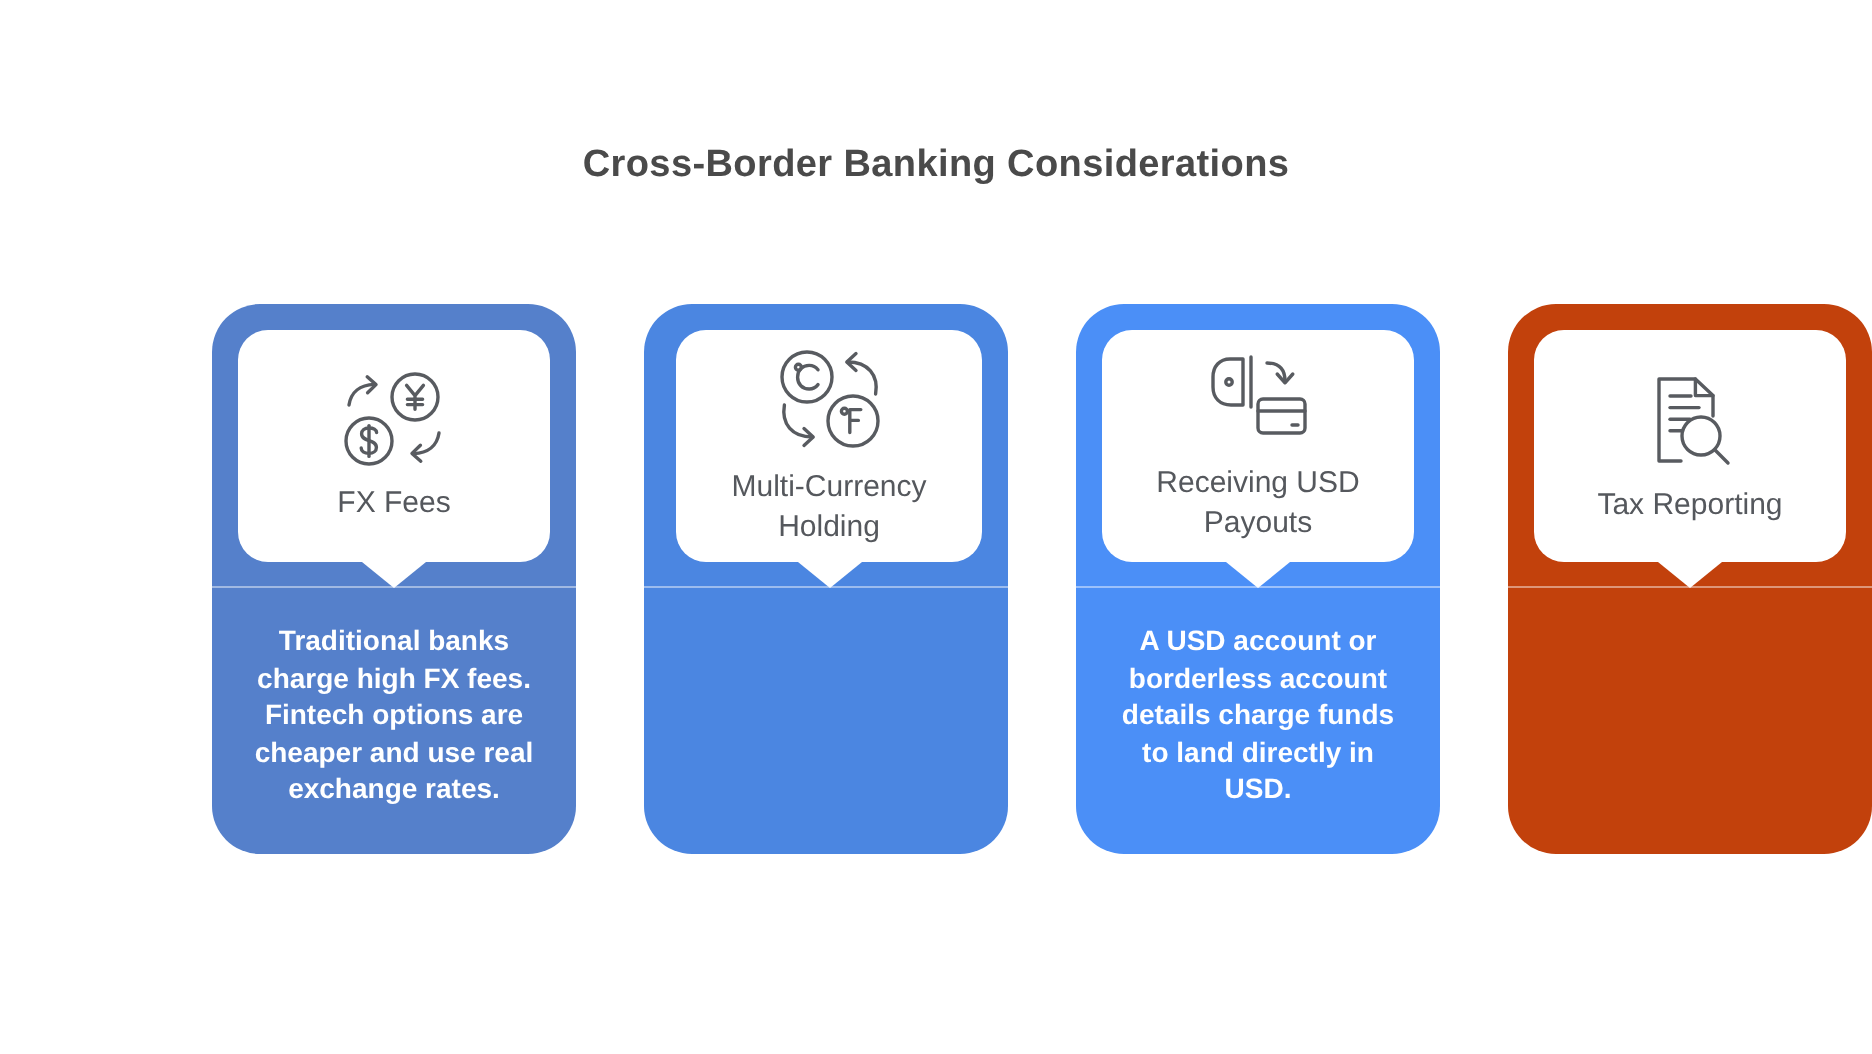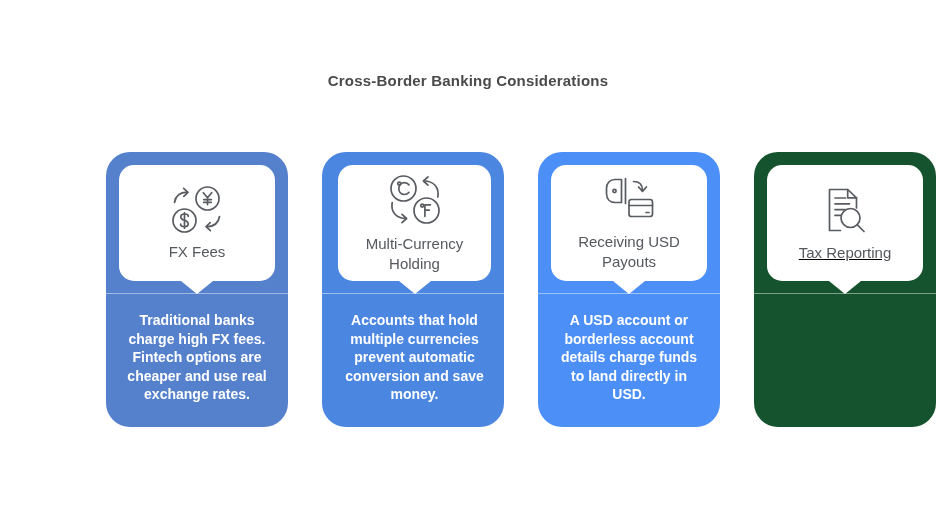--- a/index.html
+++ b/index.html
@@ -16,21 +16,21 @@
     width: 936px;
     height: 527px;
     background: #ffffff;
   }
   .page-title {
     position: absolute;
     top: 72px;
     left: 0;
     width: 100%;
     text-align: center;
-    font-size: 15px;
+    font-size: 19px;
     font-weight: bold;
     color: #4a4a4a;
     letter-spacing: 0.2px;
   }
   .cards-row {
     position: absolute;
     top: 152px;
     left: 0;
     width: 100%;
     display: flex;
@@ -153,21 +153,20 @@
             <path d="M51.8 24 C53.4 14.5 48 8 37.8 8"></path>
             <path d="M42 3.8 L37.4 8 L42 12.2"></path>
             <path d="M6.2 29.5 C4.6 39 10 45.5 20.2 45.5"></path>
             <path d="M16 41.3 L20.6 45.5 L16 49.7"></path>
           </svg>
           <div class="card-title">Multi-Currency Holding</div>
           <div class="bubble-tail"></div>
         </div>
       </div>
       <div class="card-divider"></div>
-      <div class="card-desc">Accounts that hold multiple currencies prevent automatic conversion and save money.</div>
     </div>
 
     <div class="card" style="background: rgb(75, 143, 247);">
       <div class="bubble-wrap">
         <div class="bubble">
           <svg class="icon-svg card-icon" width="58" height="50" viewBox="0 0 58 50">
             <path d="M21.5 4.5 L15 4.5 C9.8 4.5 6.5 8.2 6.5 13.5 L6.5 18.5 C6.5 24 10 27.5 15.5 27.5 L21.5 27.5 Z"></path>
             <circle cx="14.5" cy="16" r="1.6"></circle>
             <path d="M25.5 3.5 V28.5"></path>
             <path d="M33.5 6.5 C39.5 6.5 42.5 9.6 42.5 15.5"></path>
@@ -177,21 +176,21 @@
             <path d="M46 37.5 H49"></path>
           </svg>
           <div class="card-title">Receiving USD Payouts</div>
           <div class="bubble-tail"></div>
         </div>
       </div>
       <div class="card-divider"></div>
       <div class="card-desc">A USD account or borderless account details charge funds to land directly in USD.</div>
     </div>
 
-    <div class="card" style="background: #14532d; text-decoration: underline;">
+    <div class="card" style="background: #c2410c;">
       <div class="bubble-wrap">
         <div class="bubble">
           <svg class="icon-svg card-icon" width="58" height="52" viewBox="0 0 58 52">
             <path d="M40.5 24 V13.8 L31.7 5.5 H13.5 V46.5 H24.5"></path>
             <path d="M31.7 5.5 V13.8 H40.5"></path>
             <path d="M19 14 H29.5"></path>
             <path d="M19 19.8 H33.5"></path>
             <path d="M19 25.6 H29"></path>
             <path d="M19 31.4 H25"></path>
             <circle cx="34.5" cy="34" r="9.5" fill="#ffffff"></circle>

